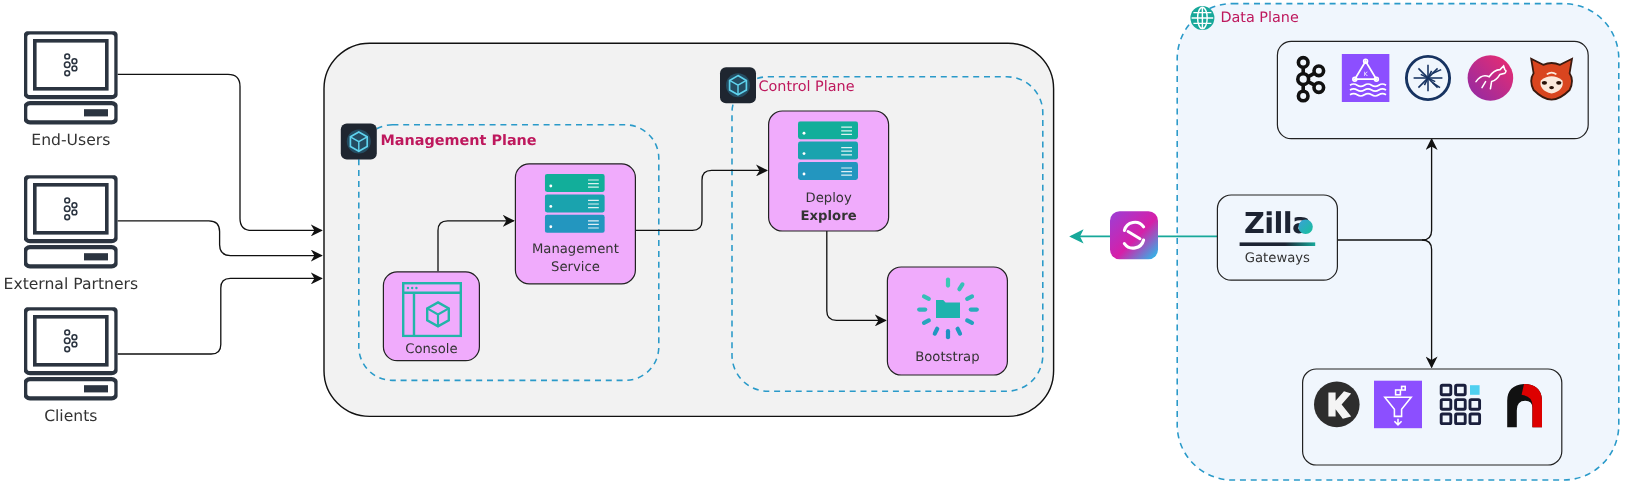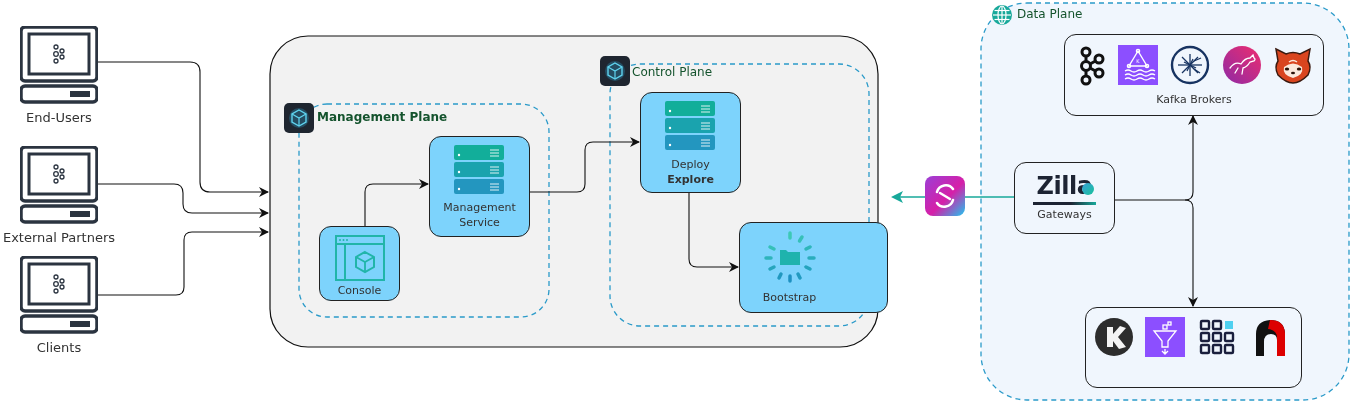--- a/index.html
+++ b/index.html
@@ -1,22 +1,22 @@
 <!DOCTYPE html>
 <html><head>
 <meta charset="utf-8">
 <style>
   html, body { margin:0; padding:0; background:#ffffff; }
   body { width:1354px; height:403px; position:relative; overflow:hidden; font-family:"DejaVu Sans", sans-serif; color:#222; }
   .abs { position:absolute; }
   .lbl { position:absolute; font-size:13px; color:#333; text-align:center; white-space:nowrap; }
   .lbl-sm { font-size:11px; line-height:14px; }
-  .node { position:absolute; border:1.2px solid #222; border-radius:12px; background:#7dd3fc; }
+  .node { position:absolute; border:1.2px solid #222; border-radius:12px; background:#f0abfc; }
   .node-light { background:#f0f6fd; }
-  .group-title { position:absolute; font-size:12px; color:#14532d; white-space:nowrap; }
+  .group-title { position:absolute; font-size:12px; color:#be185d; white-space:nowrap; }
   svg.layer { position:absolute; left:0; top:0; overflow:visible; }
 </style>
 </head>
 <body>
 
 <svg class="layer" width="1354" height="403">
   <defs>
     <marker id="arrow" markerWidth="10" markerHeight="10" refX="9" refY="5" orient="auto" markerUnits="userSpaceOnUse">
       <path d="M0,0 L10,5 L0,10 L3,5 Z" fill="#111"></path>
     </marker>
@@ -167,21 +167,21 @@
     <g stroke="#fff" stroke-width="1" opacity="0.85">
       <path d="M36,5 h9 M36,8 h9 M36,11 h9"></path>
         <path d="M36,22 h9 M36,25 h9 M36,28 h9"></path>
         <path d="M36,39 h9 M36,42 h9 M36,45 h9"></path>
     </g>
   </svg>
   <div class="lbl lbl-sm" style="left:0;width:99px;top:65px;">Deploy</div>
   <div class="lbl lbl-sm" style="left:0;width:99px;top:80px;font-weight:bold;">Explore</div>
 </div>
 
-<div class="node" style="left:739px;top:222px;width:99px;height:89px;padding-left:48px;">
+<div class="node" style="left:739px;top:222px;width:99px;height:89px;">
   <svg class="abs" style="left:22px;top:6px;" width="56" height="56" viewBox="0 0 56 56">
     <g stroke-linecap="round" stroke-width="3.5">
       <line x1="28" y1="4" x2="28" y2="9" stroke="#3cc9b5"></line>
       <line x1="40" y1="8" x2="37.5" y2="12" stroke="#36c0b8"></line>
       <line x1="48" y1="18" x2="44" y2="20" stroke="#2eb6ba"></line>
       <line x1="52" y1="29" x2="47" y2="29" stroke="#29adbc"></line>
       <line x1="48" y1="40" x2="44" y2="38" stroke="#24a3be"></line>
       <line x1="38" y1="49" x2="36" y2="45" stroke="#219ac0"></line>
       <line x1="28" y1="52" x2="28" y2="47" stroke="#1e91c2"></line>
       <line x1="17" y1="49" x2="19" y2="45" stroke="#2198c0"></line>
@@ -267,21 +267,20 @@
     <path d="M8,23 q5,-7 11,-4 q4,-6 9,-6 l3,-3 l1,3 q2,1 0,3 l-4,1 q-3,5 -7,6 l-1,6 m-4,-6 l-3,5" fill="none" stroke="#fff" stroke-width="1.3" stroke-linecap="round"></path>
   </svg>
   <svg class="abs" style="left:207px;top:10px;" width="42" height="40" viewBox="0 0 42 40">
     <path d="M4,4 L14,9 Q21,6 28,9 L38,4 L36,16 Q40,22 36,30 Q28,38 21,38 Q14,38 6,30 Q2,22 6,16 Z" fill="#d9451f" stroke="#3a1a10" stroke-width="1.5"></path>
     <path d="M12,22 Q21,15 30,22 Q32,30 21,33 Q10,30 12,22 Z" fill="#fbe9dc"></path>
     <ellipse cx="15" cy="24" rx="2.2" ry="1.6" fill="#2a1208"></ellipse>
       <ellipse cx="27" cy="24" rx="2.2" ry="1.6" fill="#2a1208"></ellipse>
     <ellipse cx="21" cy="28" rx="2" ry="1.3" fill="#2a1208"></ellipse>
     <path d="M17,17 Q21,14 25,17" fill="none" stroke="#fbe9dc" stroke-width="1.4"></path>
   </svg>
-  <div class="lbl lbl-sm" style="left:0;width:258px;top:58px;">Kafka Brokers</div>
 </div>
 
 <div class="node node-light" style="left:1014px;top:162px;width:99px;height:70px;">
   <div class="abs" style="left:0;width:99px;top:9px;text-align:center;font-family:'DejaVu Sans', sans-serif;font-weight:bold;font-size:24px;letter-spacing:-0.5px;color:#1d2433;line-height:28px;">
     <span>Zilla</span>
   </div>
   <div class="abs" style="left:18px;top:39px;width:63px;height:3px;background:linear-gradient(90deg,#1d2433 0%,#1d2433 60%,#17a89a 100%);"></div>
   <div class="abs" style="left:67px;top:20px;width:12px;height:12px;border-radius:50%;background:linear-gradient(135deg,#3aa0d8,#17c19a);"></div>
   <div class="lbl lbl-sm" style="left:0;width:99px;top:45px;">Gateways</div>
 </div>

